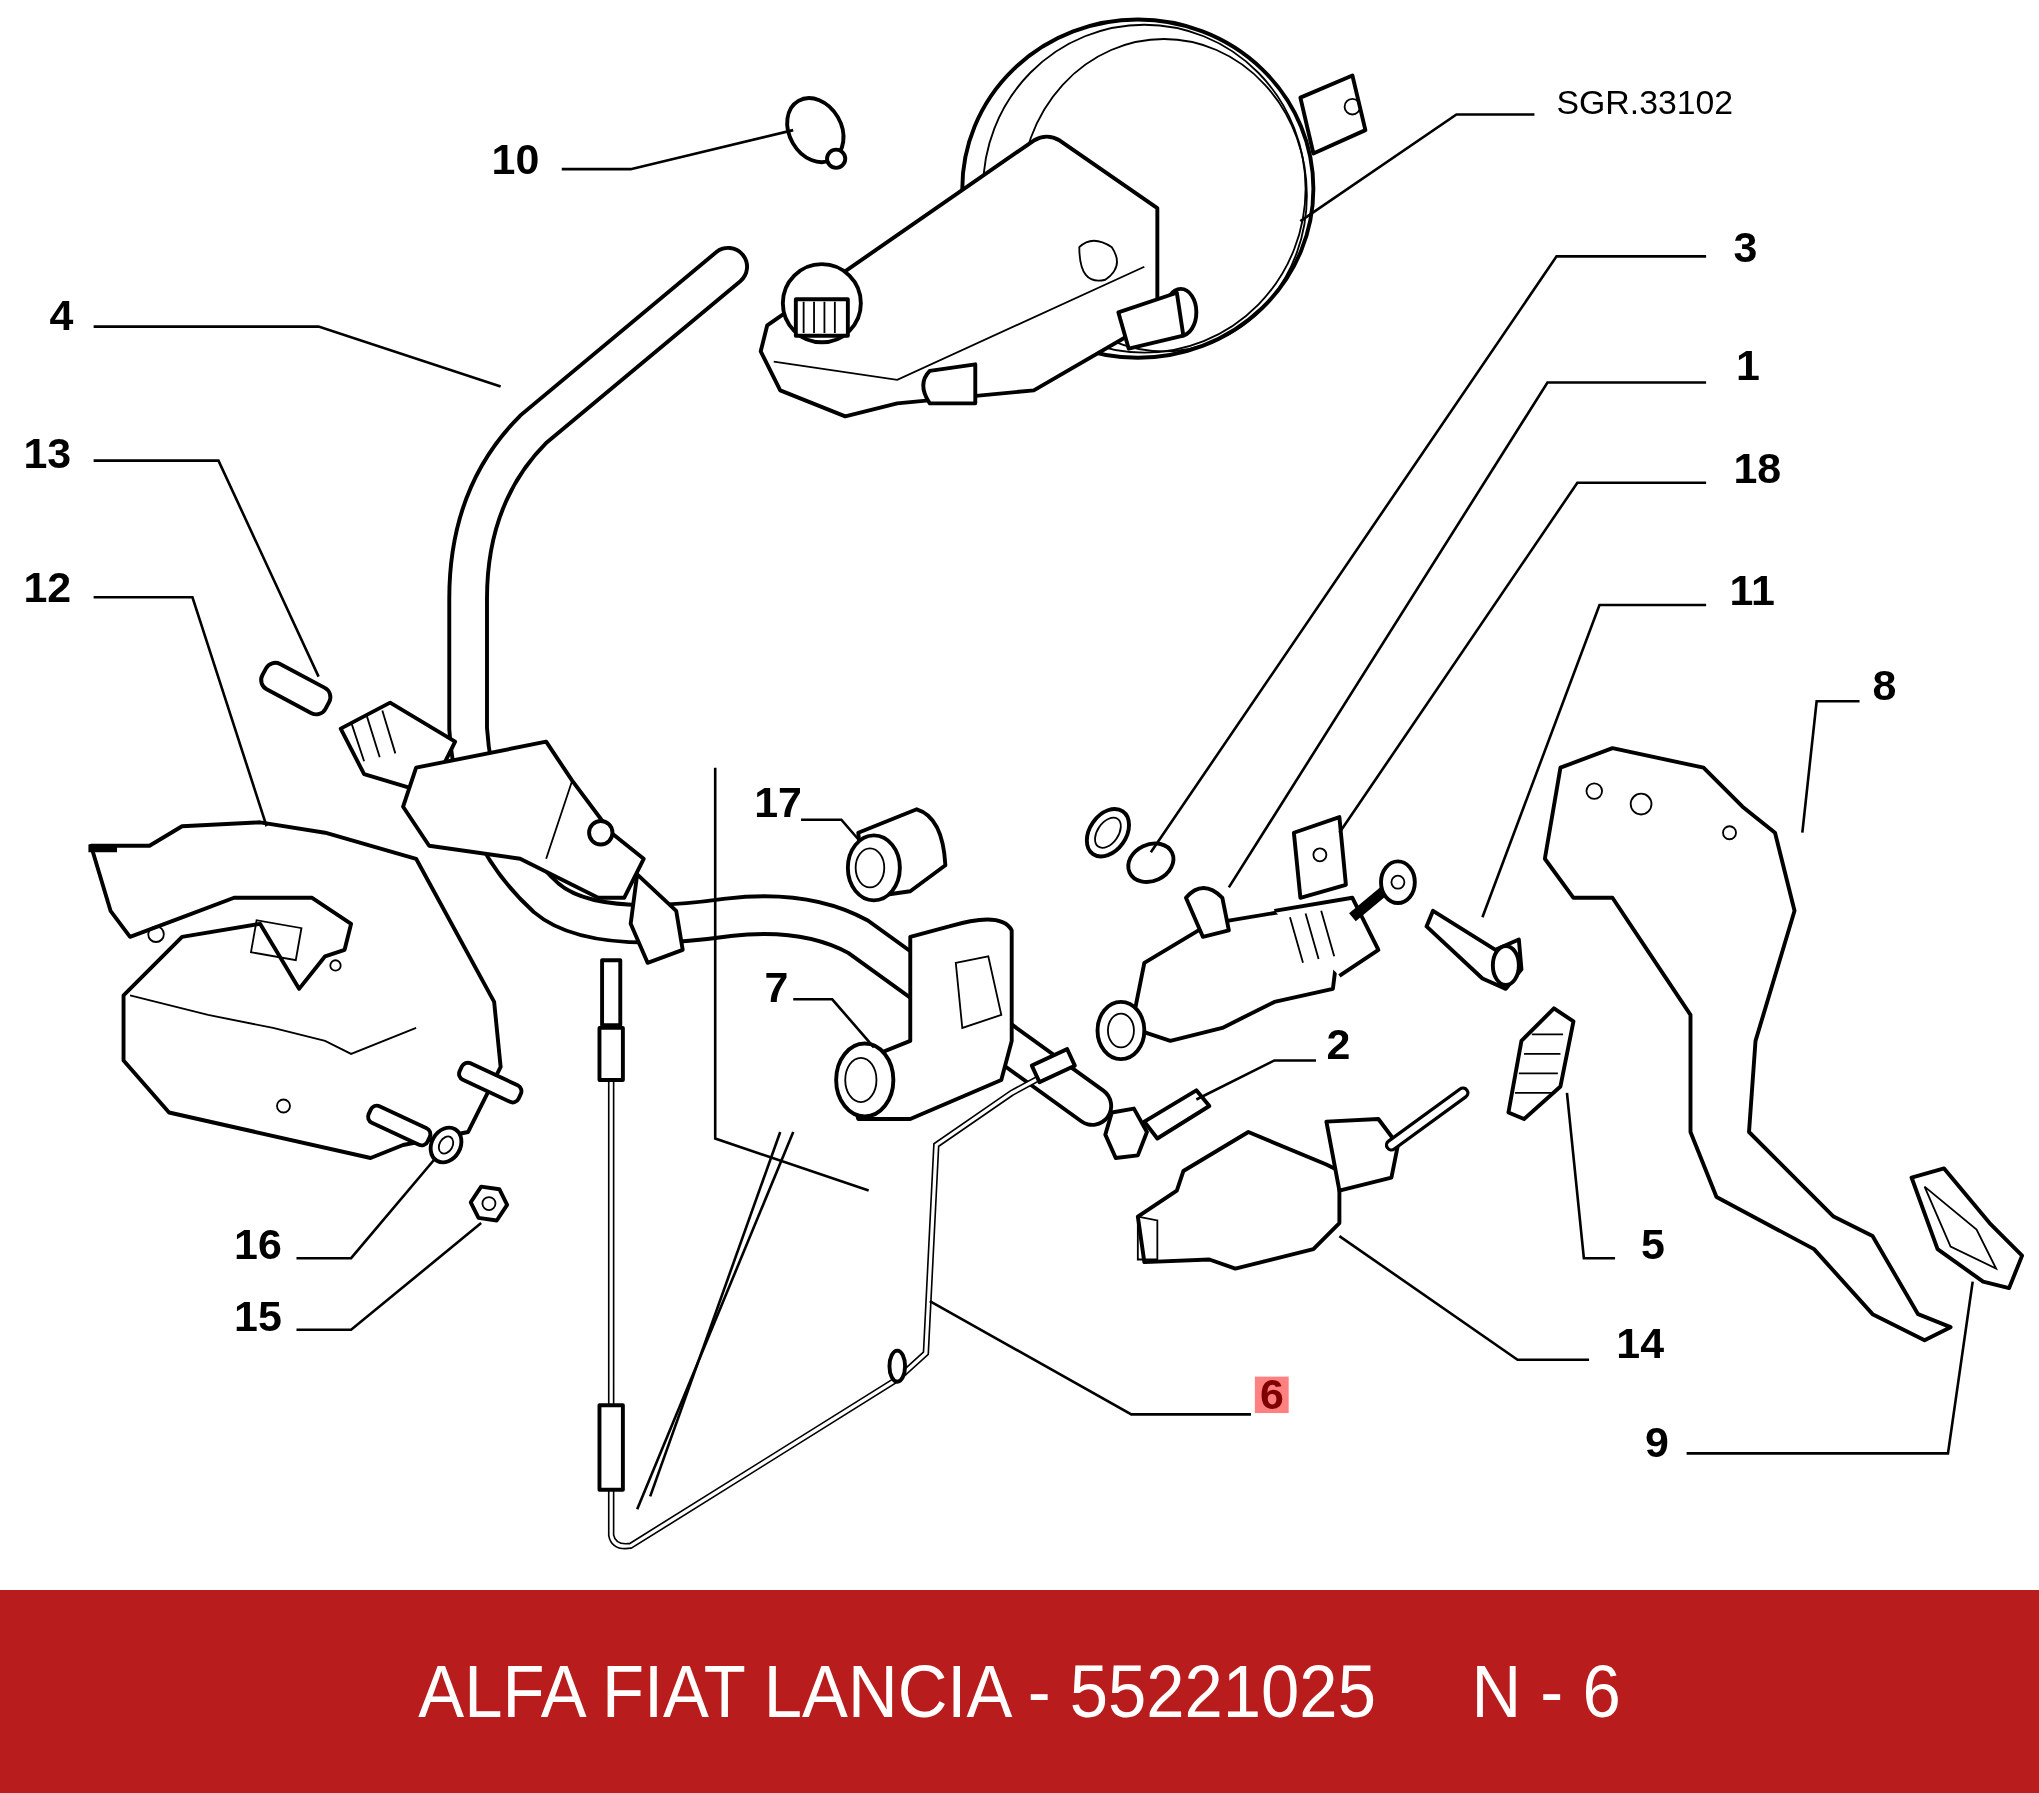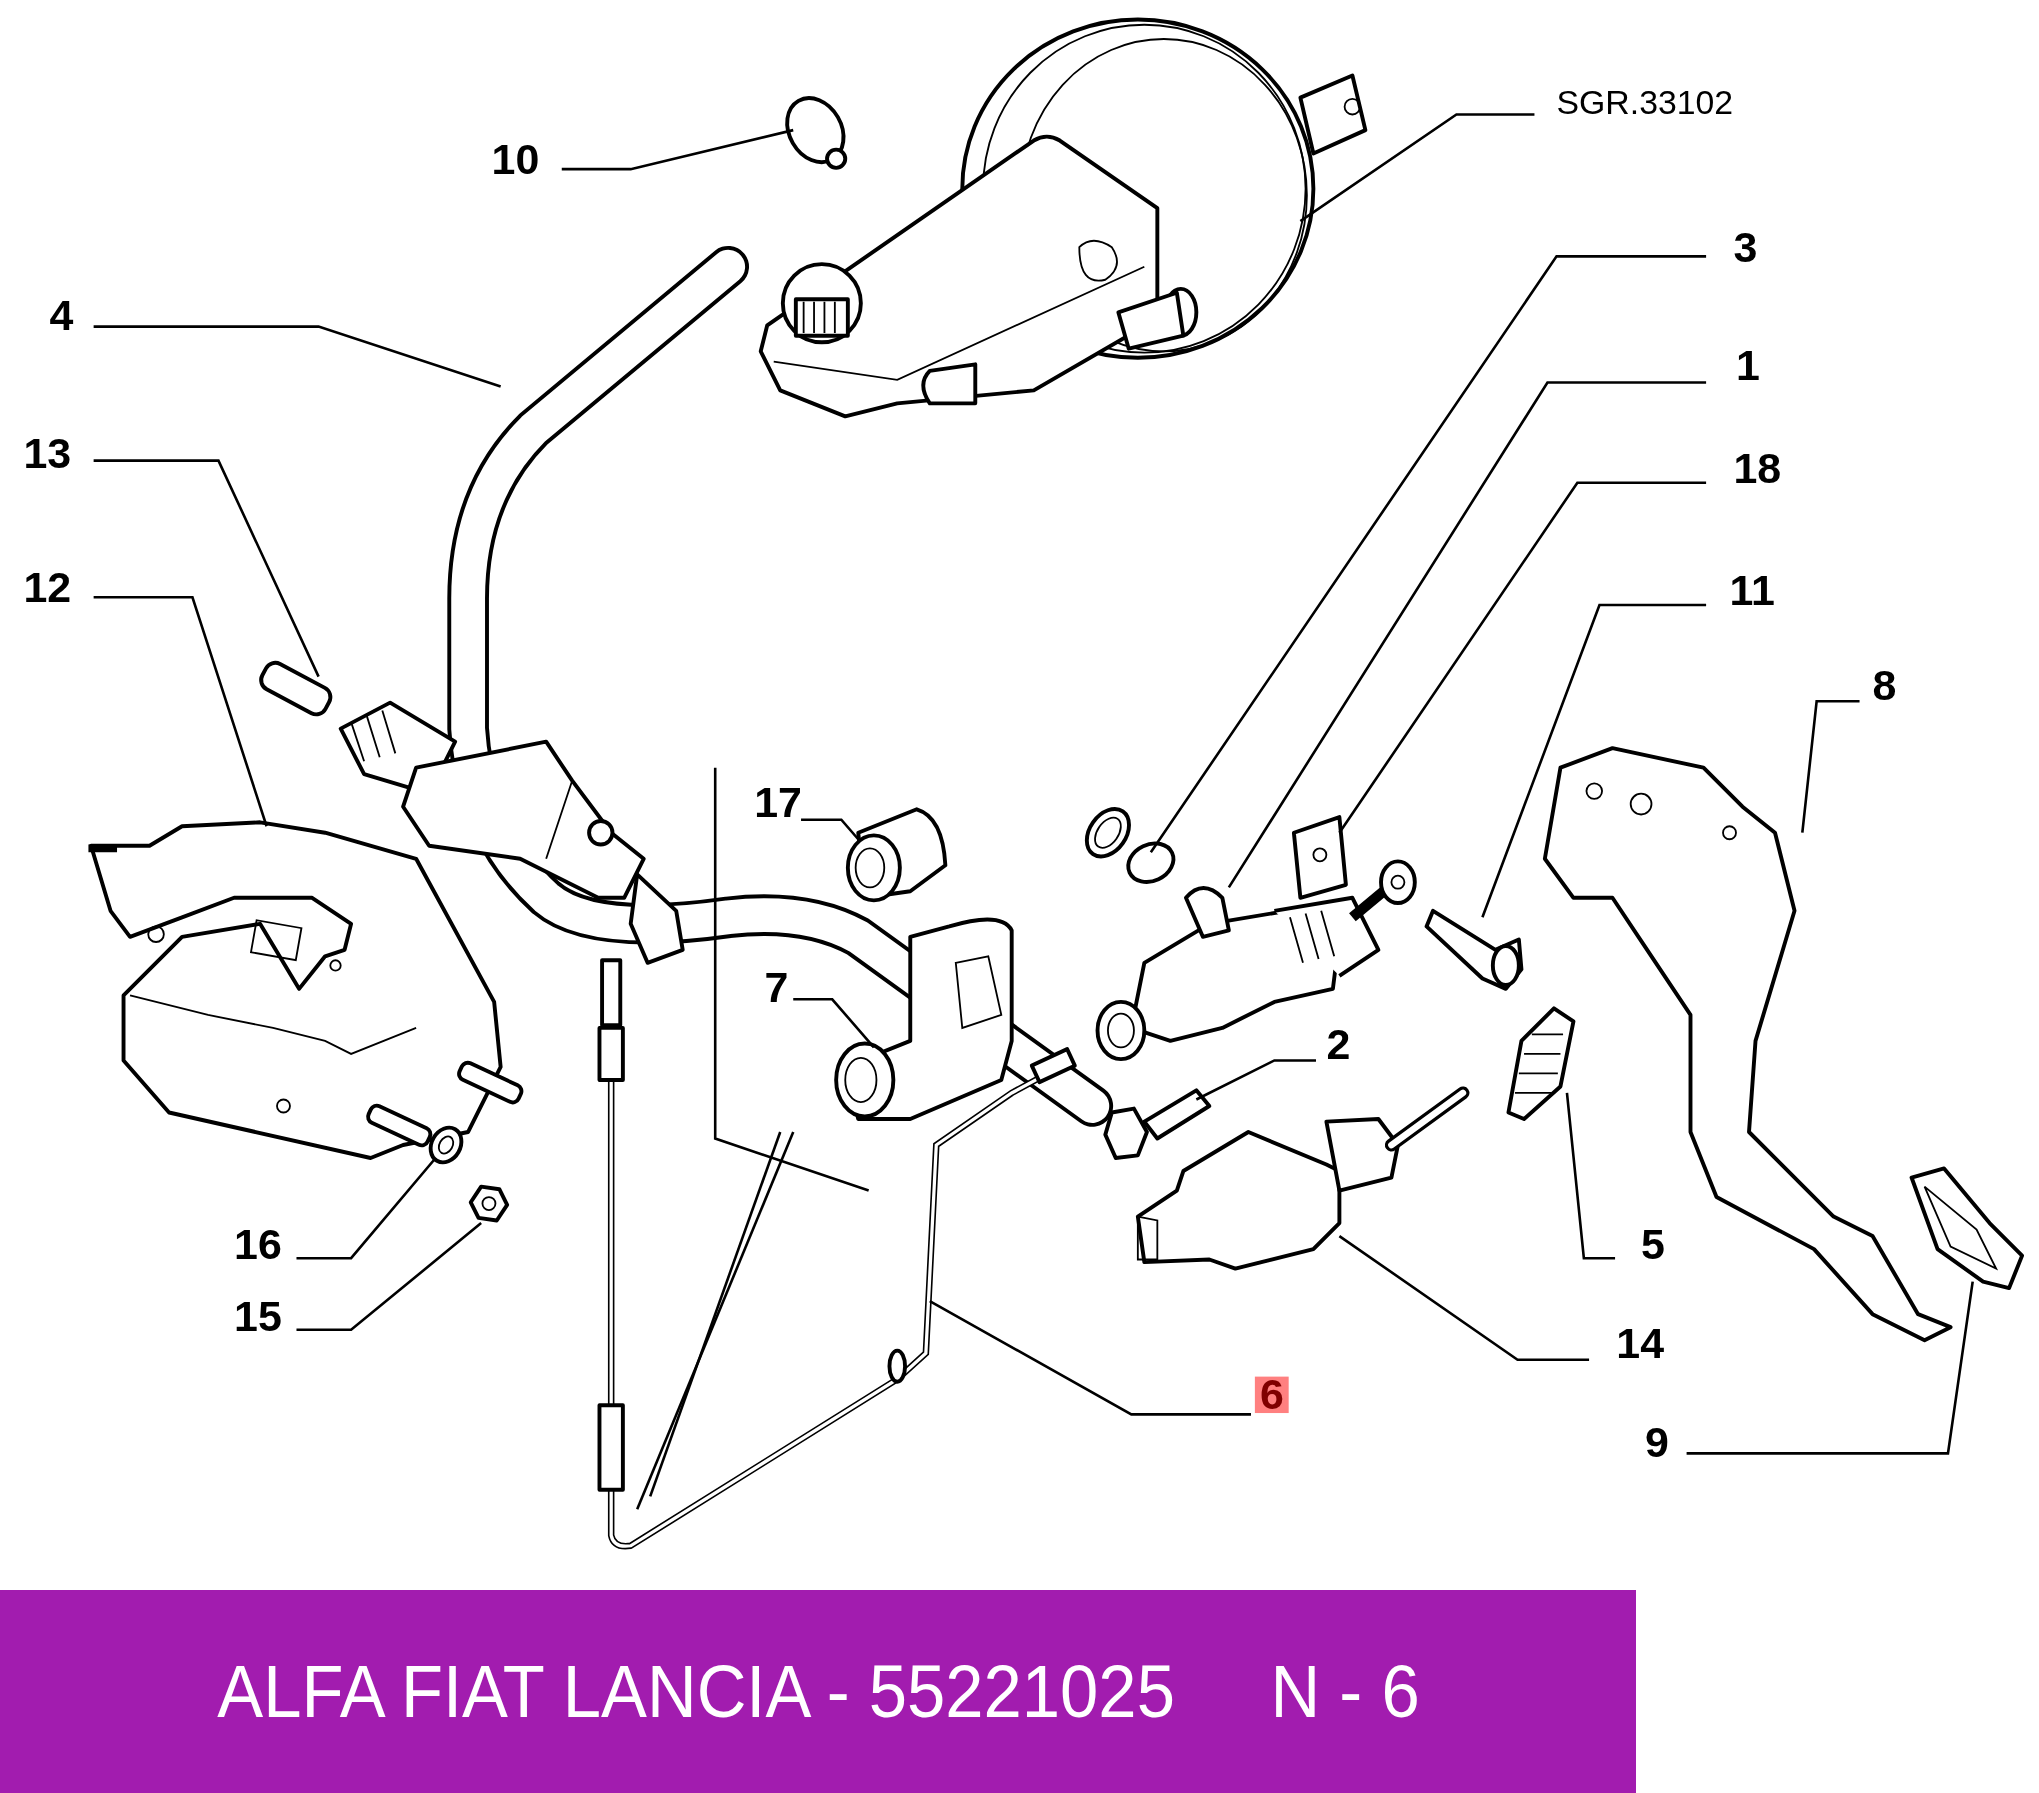--- a/index.html
+++ b/index.html
@@ -5,21 +5,21 @@
   html,body{margin:0;padding:0;background:#fff;}
   #page{position:relative;width:2039px;height:1793px;background:#fff;overflow:hidden;}
   #diagram{position:absolute;left:0;top:0;width:2039px;height:1590px;}
   .lbl{font-family:"Liberation Sans",sans-serif;font-weight:bold;font-size:33px;fill:#000;}
   .sgr{font-family:"Liberation Sans",sans-serif;font-weight:normal;font-size:26px;fill:#000;}
   .lead{fill:none;stroke:#000;stroke-width:2;}
   .part{fill:#fff;stroke:#000;stroke-width:3;stroke-linejoin:round;}
   .thin{fill:none;stroke:#000;stroke-width:1.4;}
   .hl{fill:#ff8080;}
   .lbl-hl{fill:#800000;}
-  #footer{position:absolute;left:0;top:1590px;width:1636px;height:203px;background:#a21caf;
+  #footer{position:absolute;left:0;top:1590px;width:2039px;height:203px;background:#b91c1c;
     display:flex;align-items:center;justify-content:center;}
   #footer-text{font-family:"Liberation Sans",sans-serif;color:#fff;font-size:74px;letter-spacing:0px;white-space:pre;
     transform:scaleX(0.93);}
 </style>
 </head>
 <body>
 
 <div id="page">
   <svg id="diagram" viewBox="0 0 1568 1222" preserveAspectRatio="none">
 

